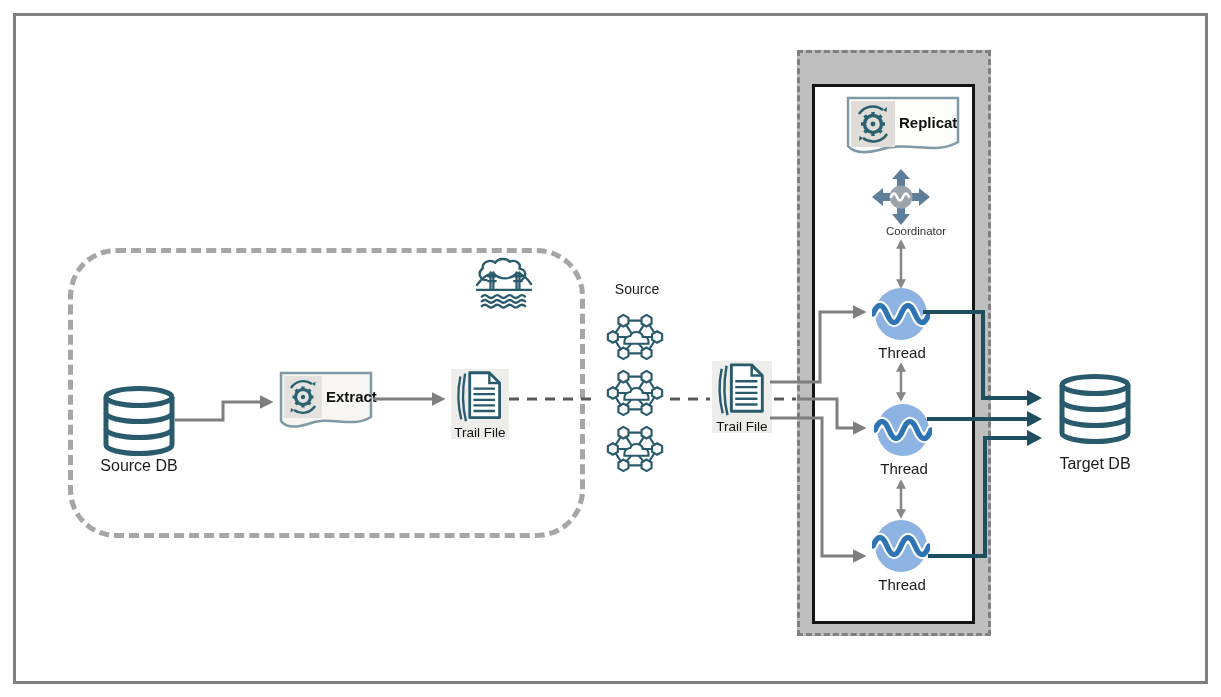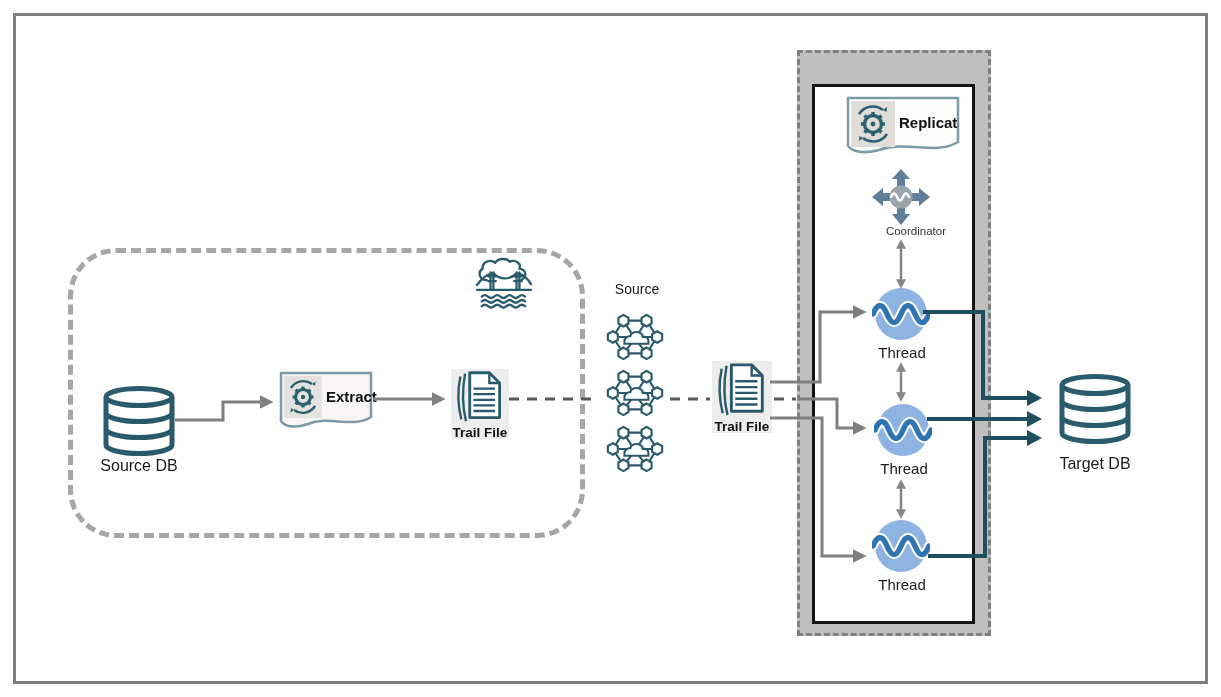--- a/index.html
+++ b/index.html
@@ -11,21 +11,21 @@
   .outer-frame{left:13px;top:13px;width:1195px;height:671px;border:3px solid #808080;
                box-sizing:border-box;}
   .src-group{left:68px;top:248px;width:517px;height:290px;border:5px dashed #a6a6a6;
              border-radius:48px;box-sizing:border-box;}
   .param-box{left:797px;top:50px;width:194px;height:586px;background:#bfbfbf;
              border:3px dashed #7f7f7f;box-sizing:border-box;}
   .inner-box{left:812px;top:84px;width:163px;height:540px;background:#fff;
              border:3px solid #141414;box-sizing:border-box;}
   .param-title{left:797px;top:57px;width:194px;font-size:18px;}
   .file-card{background:#ededeb;text-align:center;}
-  .file-card .cap{font-size:13.5px;color:#111;padding-bottom:2px;font-weight:bold;}
+  .file-card .cap{font-size:13.5px;color:#111;padding-bottom:2px;}
   .proc-label{position:absolute;font-size:15px;font-weight:600;color:#111;}
   svg{display:block;}
   .conn{left:0;top:0;pointer-events:none;}
 </style>
 </head>
 <body>
 
 <div class="canvas">
 
   <div class="abs outer-frame"></div>

